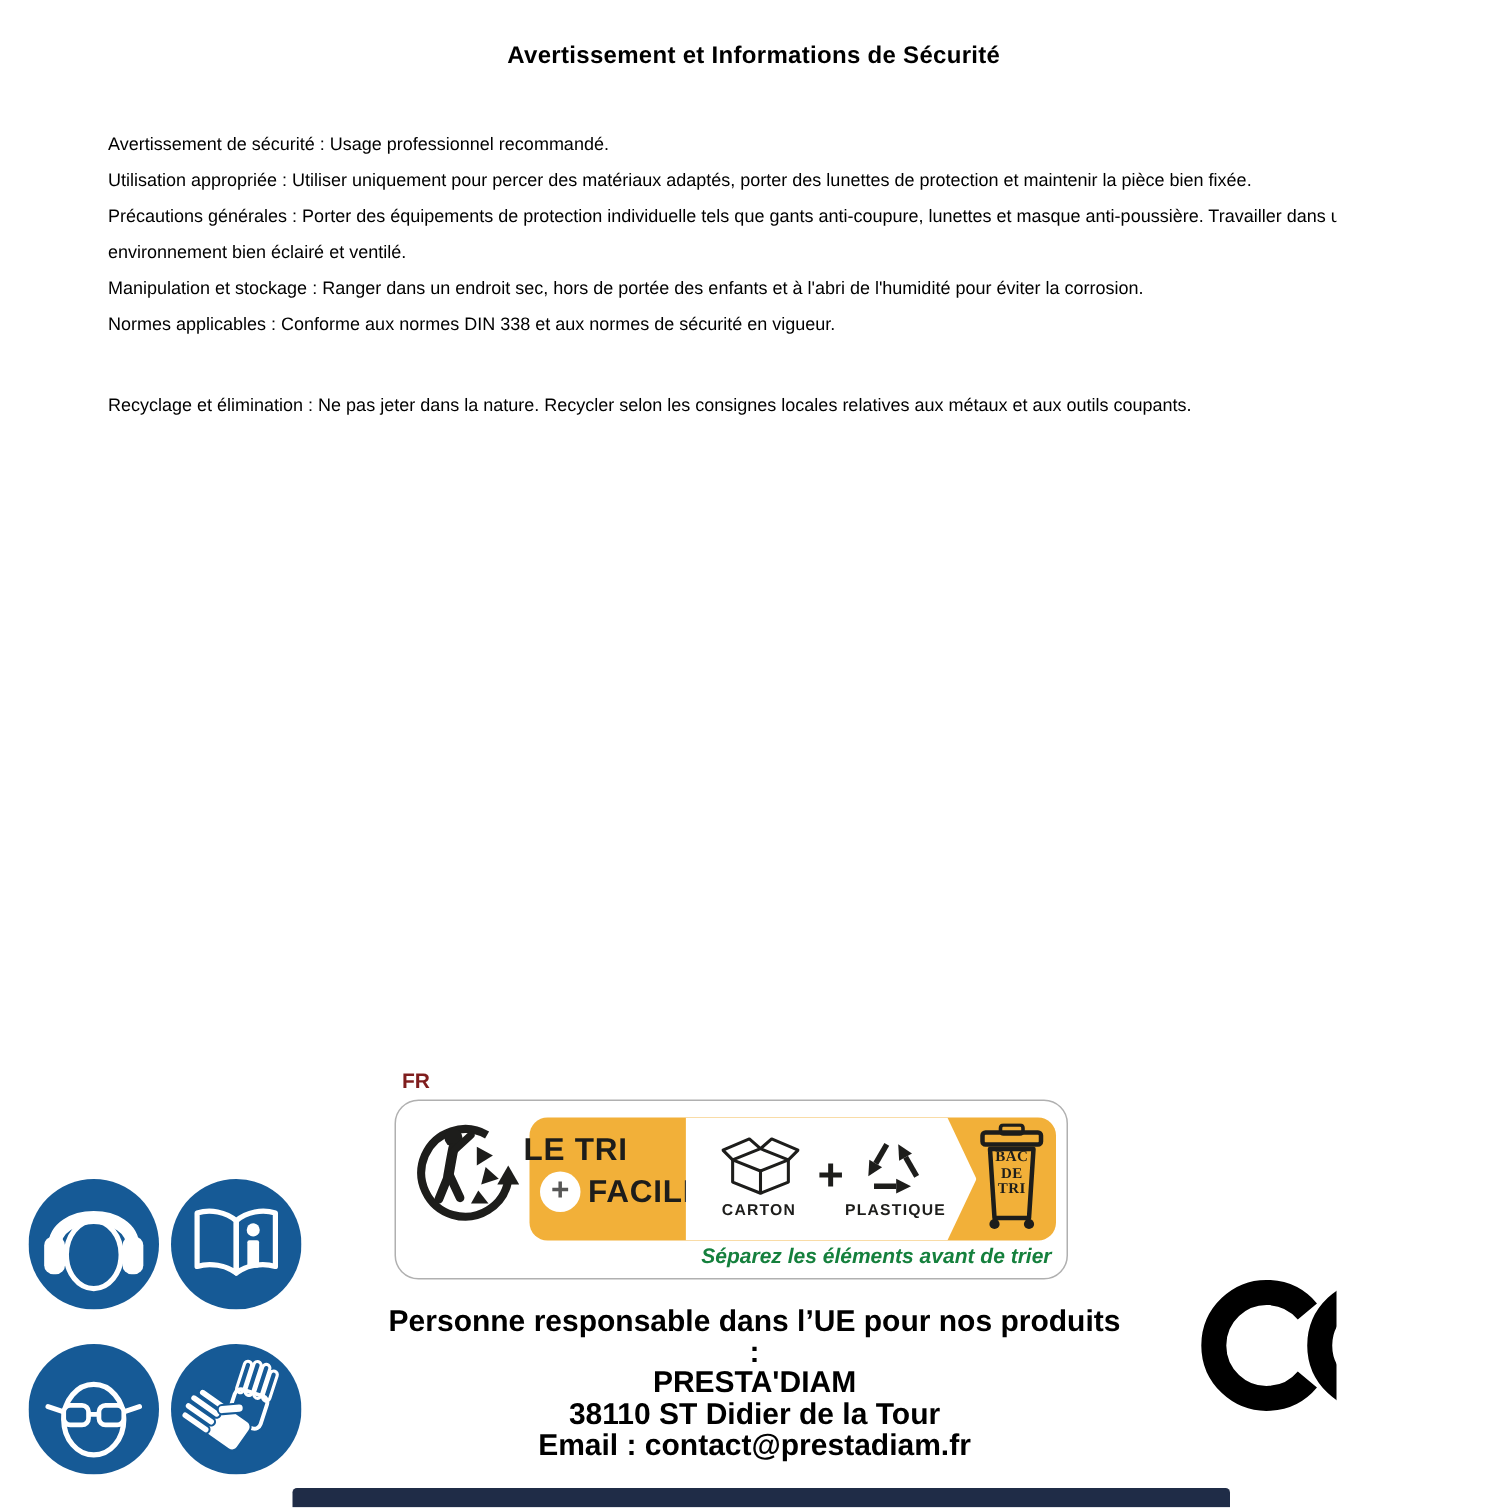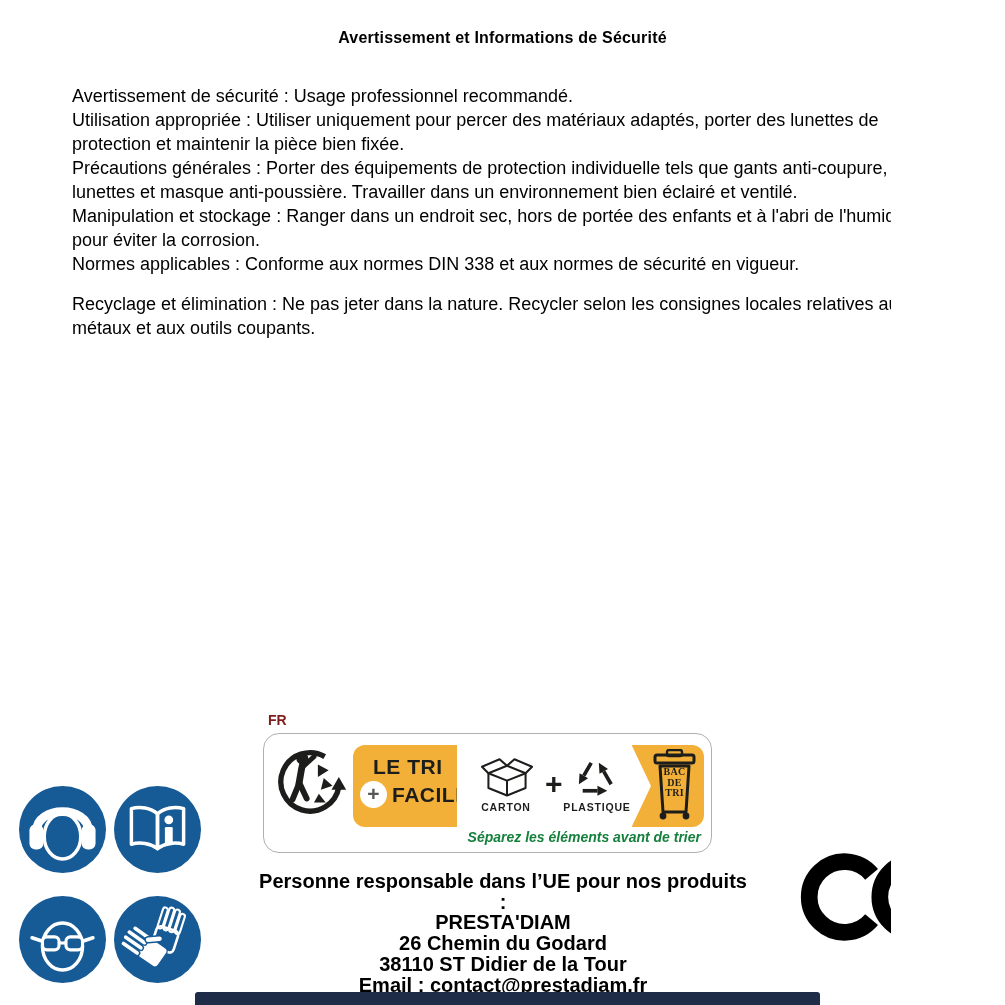--- a/index.html
+++ b/index.html
@@ -8,32 +8,32 @@
     position:relative; width:891px; height:1005px; background:#ffffff;
     font-family:"Liberation Sans", sans-serif; color:#000; overflow:hidden;
   }
   .abs { position:absolute; }
 
   
   .doc-title { left:0; top:29px; width:1005px; text-align:center;
     font-size:16px; font-weight:bold; letter-spacing:0.2px; }
 
   
-  .body-text { left:72px; top:84px; width:874px; font-size:18px; line-height:24px; }
+  .body-text { left:72px; top:84px; width:874px; font-size:12px; line-height:24px; }
   .body-text p { margin:0; }
-  .body-text p.gap-before { margin-top:16px; }
+  .body-text p.gap-before { margin-top:30px; }
 
   
   .fr-code { left:268px; top:712px; font-size:14px; font-weight:bold; color:#7f1d1d; }
   .sort-label { left:263px; top:733px; width:449px; height:120px; background:#fff;
     border:1.5px solid #b0b0b0; border-radius:16px; }
   .triman { left:13px; top:9px; }
   .yellow-band { left:89px; top:11px; width:351px; height:82px;
     background:#F2B039; border-radius:12px; }
-  .letri-top { left:109px; top:21px; font-size:21px; font-weight:800; color:#1D1D1B; letter-spacing:0.5px; }
+  .letri-top { left:85px; top:21px; font-size:21px; font-weight:800; color:#1D1D1B; letter-spacing:0.5px; }
   .plus-badge { left:96px; top:47px; width:27px; height:27px; background:#fff; border-radius:50%;
     text-align:center; line-height:26px; font-size:21px; font-weight:800; color:#575756; }
   .letri-bottom { left:128px; top:49px; font-size:21px; font-weight:800; color:#1D1D1B; letter-spacing:0.5px; }
   .materials-panel { left:193px; top:11px; width:194px; height:82px; background:#fff;
     clip-path:polygon(0 0, 90% 0, 100% 50%, 90% 100%, 0 100%); }
   .carton-icon { left:24px; top:8px; }
   .mat-label { font-size:10.5px; font-weight:bold; color:#1D1D1B; letter-spacing:0.8px; text-align:center; }
   .carton-label { left:9px; top:56px; width:80px; }
   .mat-plus { left:88px; top:22px; font-size:30px; font-weight:800; color:#1D1D1B; }
   .plastique-icon { left:112px; top:8px; }
@@ -174,21 +174,20 @@
       <rect x="-6.2" y="-33" width="5.8" height="27" rx="2.9" fill="#fff" stroke="#165A96" stroke-width="1.6"></rect>
       <rect x="1.1" y="-33" width="5.8" height="27" rx="2.9" fill="#fff" stroke="#165A96" stroke-width="1.6"></rect>
       <rect x="8.4" y="-30" width="5.8" height="24" rx="2.9" fill="#fff" stroke="#165A96" stroke-width="1.6"></rect>
       <rect x="10" y="-12" width="7" height="20" rx="3.5" transform="rotate(-40 13 -2)" fill="#fff" stroke="#165A96" stroke-width="1.6"></rect>
     </g>
   </svg>
 
   <div class="abs address">
     <div>Personne responsable dans l’UE pour nos produits :</div>
     <div>PRESTA'DIAM</div>
-    <div>26 Chemin du Godard</div>
     <div>38110 ST Didier de la Tour</div>
     <div>Email : contact@prestadiam.fr</div>
   </div>
 
   <svg class="abs" style="left:797px; top:845px;" width="148" height="102" viewBox="0 0 150 104">
     <path d="M75.6,29.9 A36,36 0 1 0 75.6,76.1" fill="none" stroke="#000" stroke-width="17"></path>
     <path d="M147.6,29.9 A36,36 0 1 0 147.6,76.1" fill="none" stroke="#000" stroke-width="17"></path>
     <path d="M120,53 L149,53" fill="none" stroke="#000" stroke-width="17"></path>
   </svg>
 

